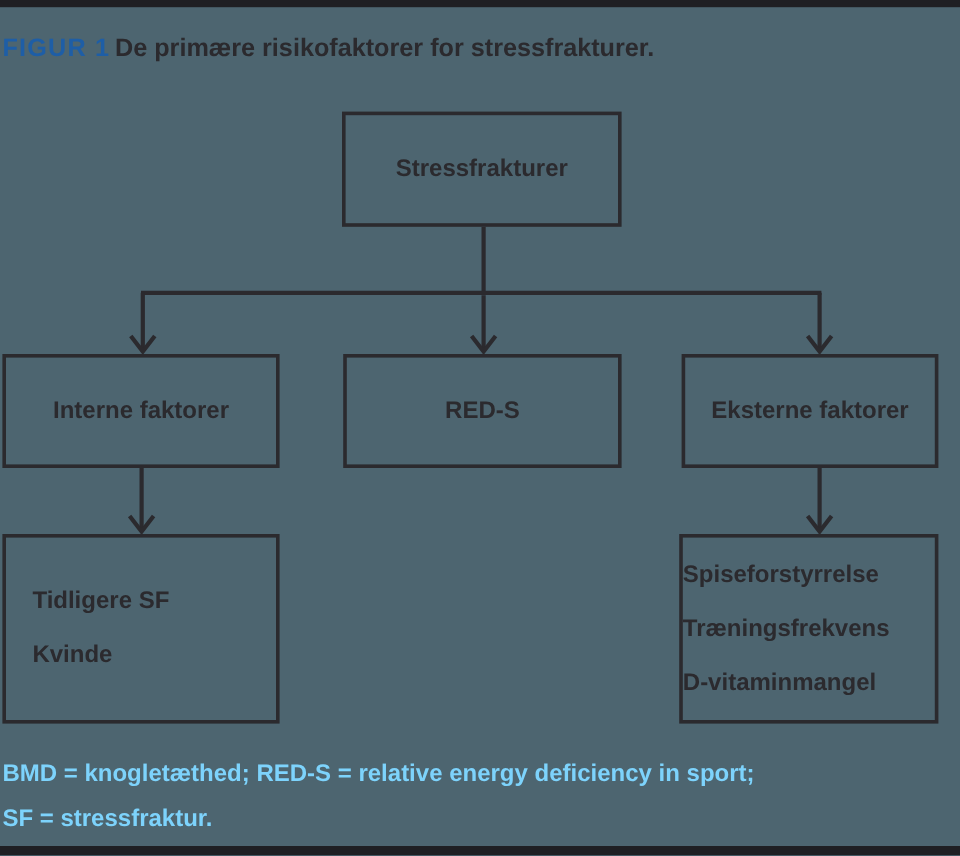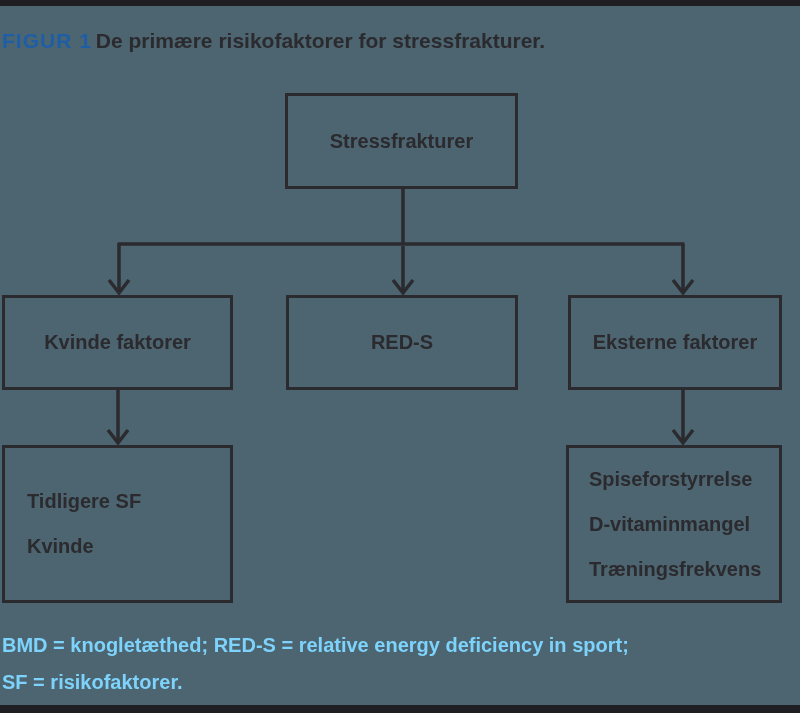--- a/index.html
+++ b/index.html
@@ -67,21 +67,21 @@
   .node-list .list-line {
     line-height: 45px;
     white-space: nowrap;
   }
 
   #node-stress        { left: 285px; top: 93px;  width: 233px; height: 96px; }
   #node-interne       { left: 2px;   top: 295px; width: 231px; height: 95px; }
   #node-reds          { left: 286px; top: 295px; width: 232px; height: 95px; }
   #node-eksterne      { left: 568px; top: 295px; width: 214px; height: 95px; }
   #node-interne-list  { left: 2px;   top: 445px; width: 231px; height: 158px; padding-left: 22px; }
-  #node-eksterne-list { left: 566px; top: 445px; width: 216px; height: 158px; padding-left: 20px; }
+  #node-eksterne-list { left: 566px; top: 445px; width: 216px; height: 158px; }
 
   .connectors {
     position: absolute;
     left: 0;
     top: 0;
     pointer-events: none;
   }
 
   .footnote {
     position: absolute;
@@ -126,42 +126,42 @@
       <polyline points="108,430 118,443 128,430"></polyline>
       <polyline points="673,430 683,443 693,430"></polyline>
     </g>
   </svg>
 
   <div class="node node-centered" id="node-stress">
     <span>Stressfrakturer</span>
   </div>
 
   <div class="node node-centered" id="node-interne">
-    <span>Kvinde faktorer</span>
+    <span>Interne faktorer</span>
   </div>
 
   <div class="node node-centered" id="node-eksterne">
     <span>Eksterne faktorer</span>
   </div>
 
   <div class="node node-centered" id="node-reds">
     <span>RED-S</span>
   </div>
 
   <div class="node node-list" id="node-interne-list">
     <div class="list-line">Tidligere SF</div>
     <div class="list-line">Kvinde</div>
   </div>
 
   <div class="node node-list" id="node-eksterne-list">
     <div class="list-line">Spiseforstyrrelse</div>
+    <div class="list-line">Træningsfrekvens</div>
     <div class="list-line">D-vitaminmangel</div>
-    <div class="list-line">Træningsfrekvens</div>
   </div>
 
   <div class="footnote">
     <div>BMD = knogletæthed; RED-S = relative energy deficiency in sport;</div>
-    <div>SF = risikofaktorer.</div>
+    <div>SF = stressfraktur.</div>
   </div>
 
   <div class="rule rule-bottom"></div>
 
 </div>
 
 </body></html>

